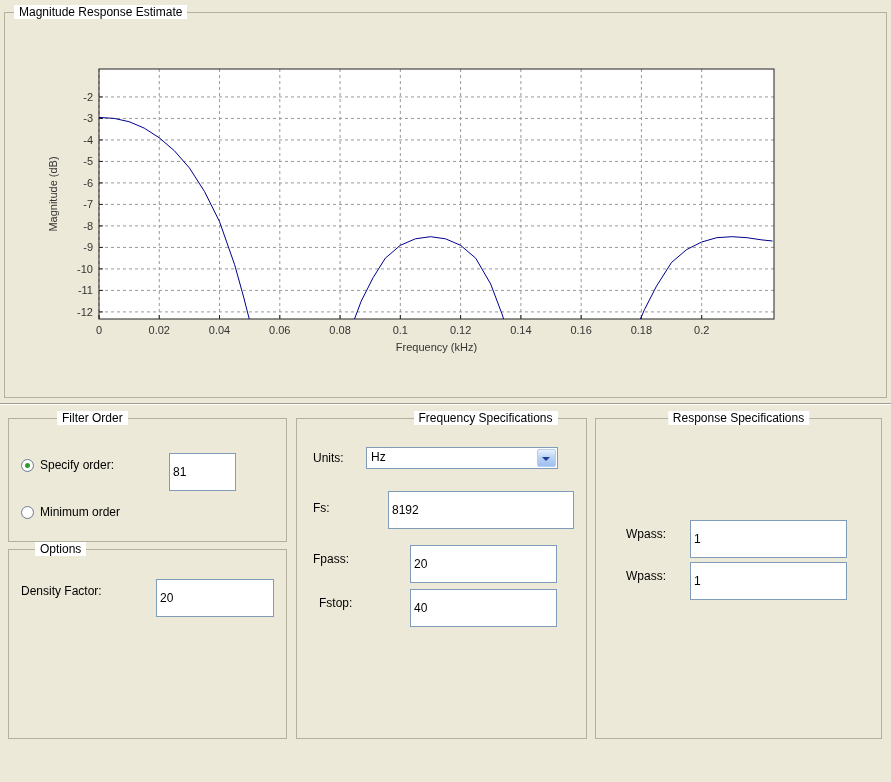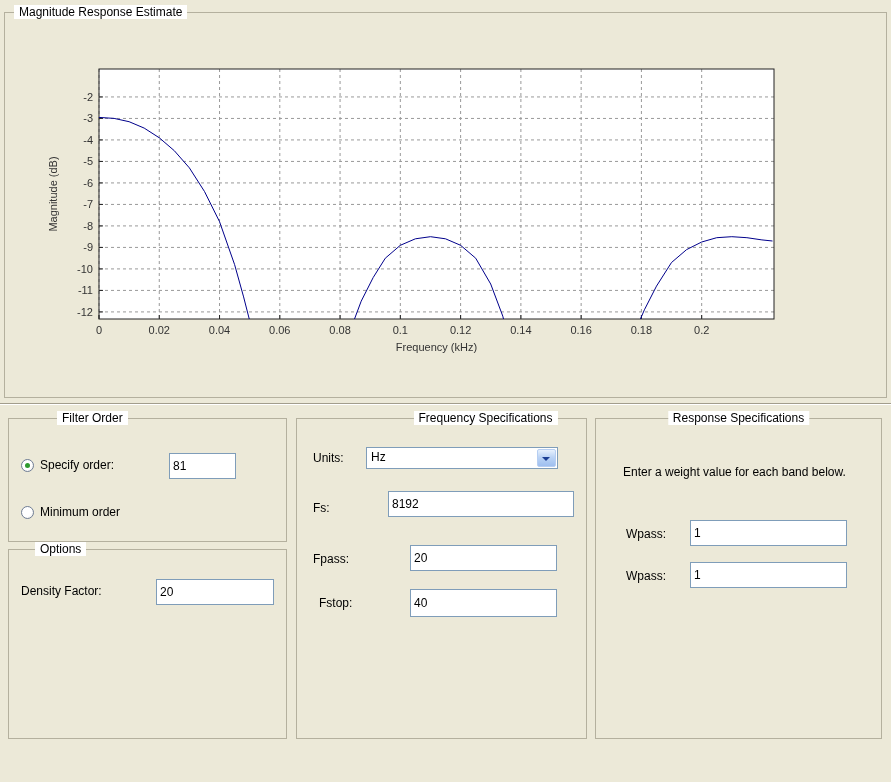--- a/index.html
+++ b/index.html
@@ -33,21 +33,21 @@
     background:#a29d8c;border-bottom:1px solid #ffffff;
   }
   svg{font-family:"Liberation Sans",sans-serif;}
   .lbl{position:absolute;white-space:nowrap;line-height:14px;}
   .tf{
     position:absolute;
     border:1px solid #7f9db9;
     background:#fff;
     font-family:"Liberation Sans",sans-serif;
     font-size:12px;
-    padding:12px 3px;
+    padding:18px 3px;
     box-sizing:border-box;
     color:#000;
   }
   .radio{
     position:absolute;width:13px;height:13px;box-sizing:border-box;
     border:1px solid #6f7d95;border-radius:50%;
     background:radial-gradient(circle at 35% 35%, #ffffff 55%, #e4e4e0 100%);
   }
   .radio .dot{
     display:none;width:5px;height:5px;border-radius:50%;
@@ -203,21 +203,20 @@
     <span class="lbl" style="left:16px;top:133px;">Fpass:</span>
     <input class="tf" style="left: 113px; top: 126px; width: 147px; height: 24px;" value="20">
 
     <span class="lbl" style="left:16px;top:177px;margin-left:6px;">Fstop:</span>
     <input class="tf" style="left: 113px; top: 170px; width: 147px; height: 28px;" value="40">
   </div>
 
   <div class="groupbox" style="left:595px;top:418px;width:285px;height:319px;">
     <span class="legend" style="left:50%;transform:translateX(-50%);">Response Specifications</span>
 
-    <span class="lbl" style="left:27px;top:46px;">Enter a weight value for each band below.</span>
 
     <span class="lbl" style="left:30px;top:108px;">Wpass:</span>
     <input class="tf" style="left: 94px; top: 101px; width: 157px; height: 24px;" value="1">
 
     <span class="lbl" style="left:30px;top:150px;">Wpass:</span>
     <input class="tf" style="left: 94px; top: 143px; width: 157px; height: 24px;" value="1">
   </div>
 
   <div class="btn disabled" id="design-filter-btn" style="left:240px;top:749px;width:132px;height:25px;">Design Filter</div>
 

